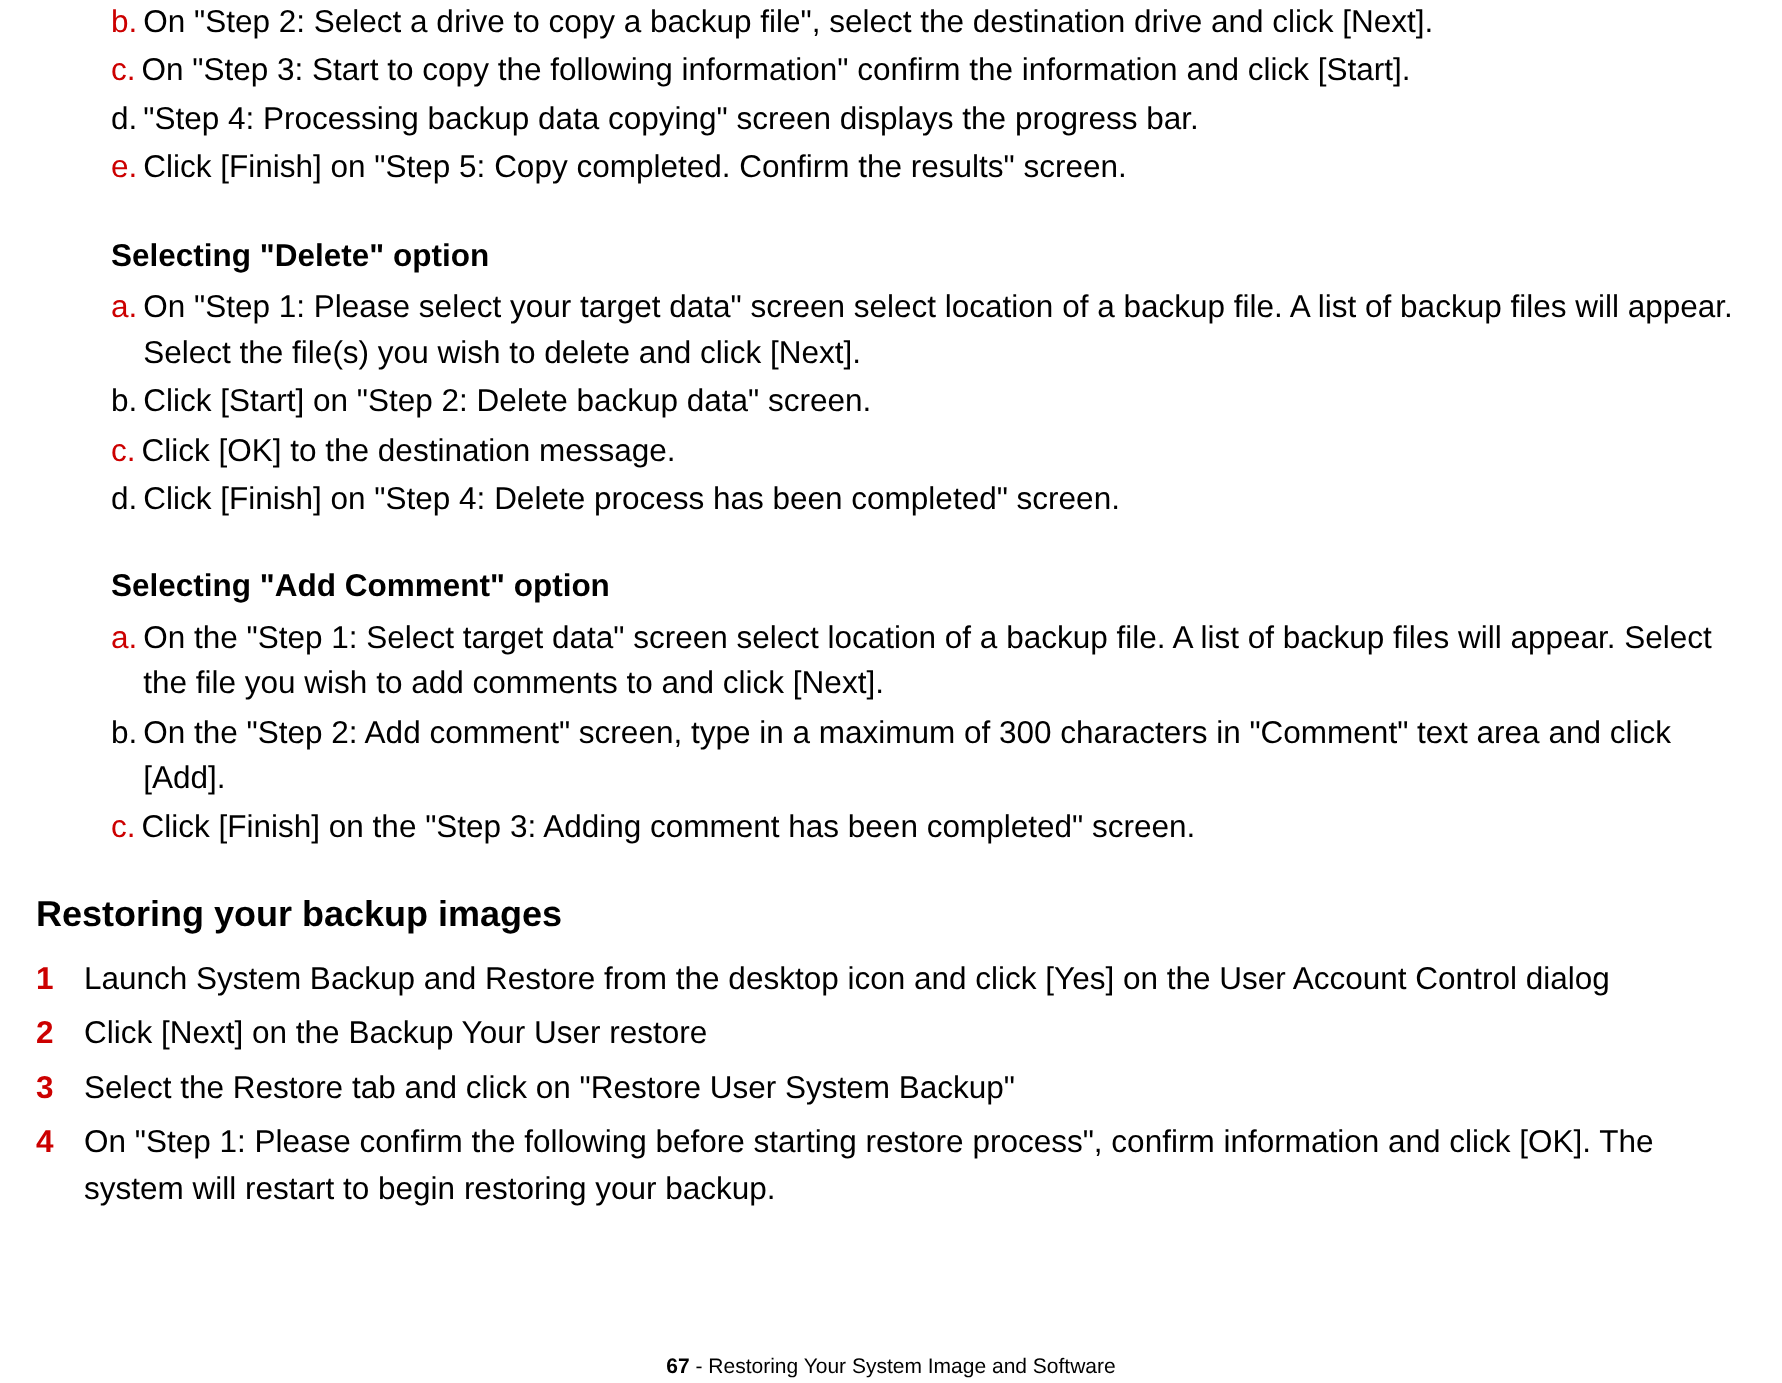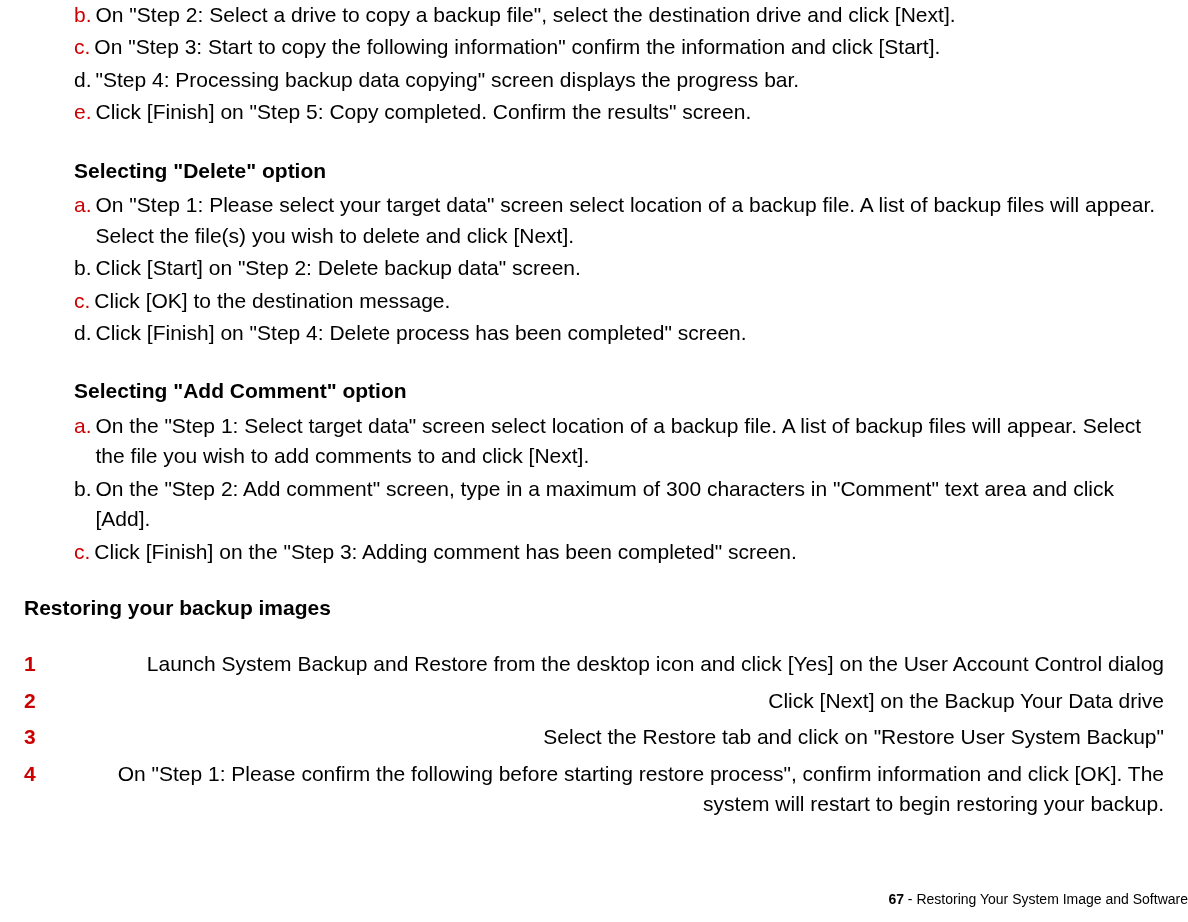--- a/index.html
+++ b/index.html
@@ -12,30 +12,30 @@
     width: 1188px;
     height: 922px;
     padding: 0 24px 0 24px;
     position: relative;
   }
   .content { padding-left: 0; }
   .indent1 { margin-left: 50px; }
   .bold { font-weight: 400; }
   .para { margin-bottom: 2px; }
   .sub-heading { font-weight: 700; margin-top: 28px; margin-bottom: 4px; }
-  .section-heading { font-weight: 700; margin-top: 26px; margin-bottom: 26px; margin-left: 0; font-size: 21px; }
+  .section-heading { font-weight: 700; margin-top: 26px; margin-bottom: 10px; margin-left: 0; font-size: 24px; }
   .num-list { list-style: none; padding: 0; margin-left: 0; }
   .num-list li { display: flex; align-items: flex-start; margin-bottom: 6px; }
   .num { color: #c00; font-weight: 700; width: 32px; flex-shrink: 0; }
-  .num-body { flex: 1; text-align: right; }
+  .num-body { flex: 1; }
   .footer {
     position: absolute;
-    bottom: 13px;
+    bottom: 2px;
     left: 0; right: 0;
-    text-align: right;
+    text-align: center;
     font-size: 14px;
     color: #000;
   }
   .footer .pgnum { font-weight: 700; }
   
   .letter-item { display: flex; }
   .letter { color: #c00; flex-shrink: 0; margin-right: 4px; }
   .letter-nr { color: #000; flex-shrink: 0; margin-right: 4px; }
   .letter-body { flex: 1; }
 </style>
@@ -117,21 +117,21 @@
   <ol class="num-list">
     <li>
       <span class="num">1</span>
       <span class="num-body">
         <span>Launch </span><span class="bold">System Backup and Restore</span><span> from the desktop icon and click [</span><span class="bold">Yes</span><span>] on the </span><span class="bold">User Account Control</span><span> dialog</span>
       </span>
     </li>
     <li>
       <span class="num">2</span>
       <span class="num-body">
-        <span>Click [</span><span class="bold">Next</span><span>] on the </span><span class="bold">Backup Your Data</span><span> drive</span>
+        <span>Click [</span><span class="bold">Next</span><span>] on the </span><span class="bold">Backup Your User</span><span> restore</span>
       </span>
     </li>
     <li>
       <span class="num">3</span>
       <span class="num-body">Select the Restore tab and click on "Restore User System Backup"</span>
     </li>
     <li>
       <span class="num">4</span>
       <span class="num-body">
         <span>On "Step 1: Please confirm the following before starting restore process", confirm information and click [</span><span class="bold">OK</span><span>]. The system will restart to begin restoring your backup.</span>

